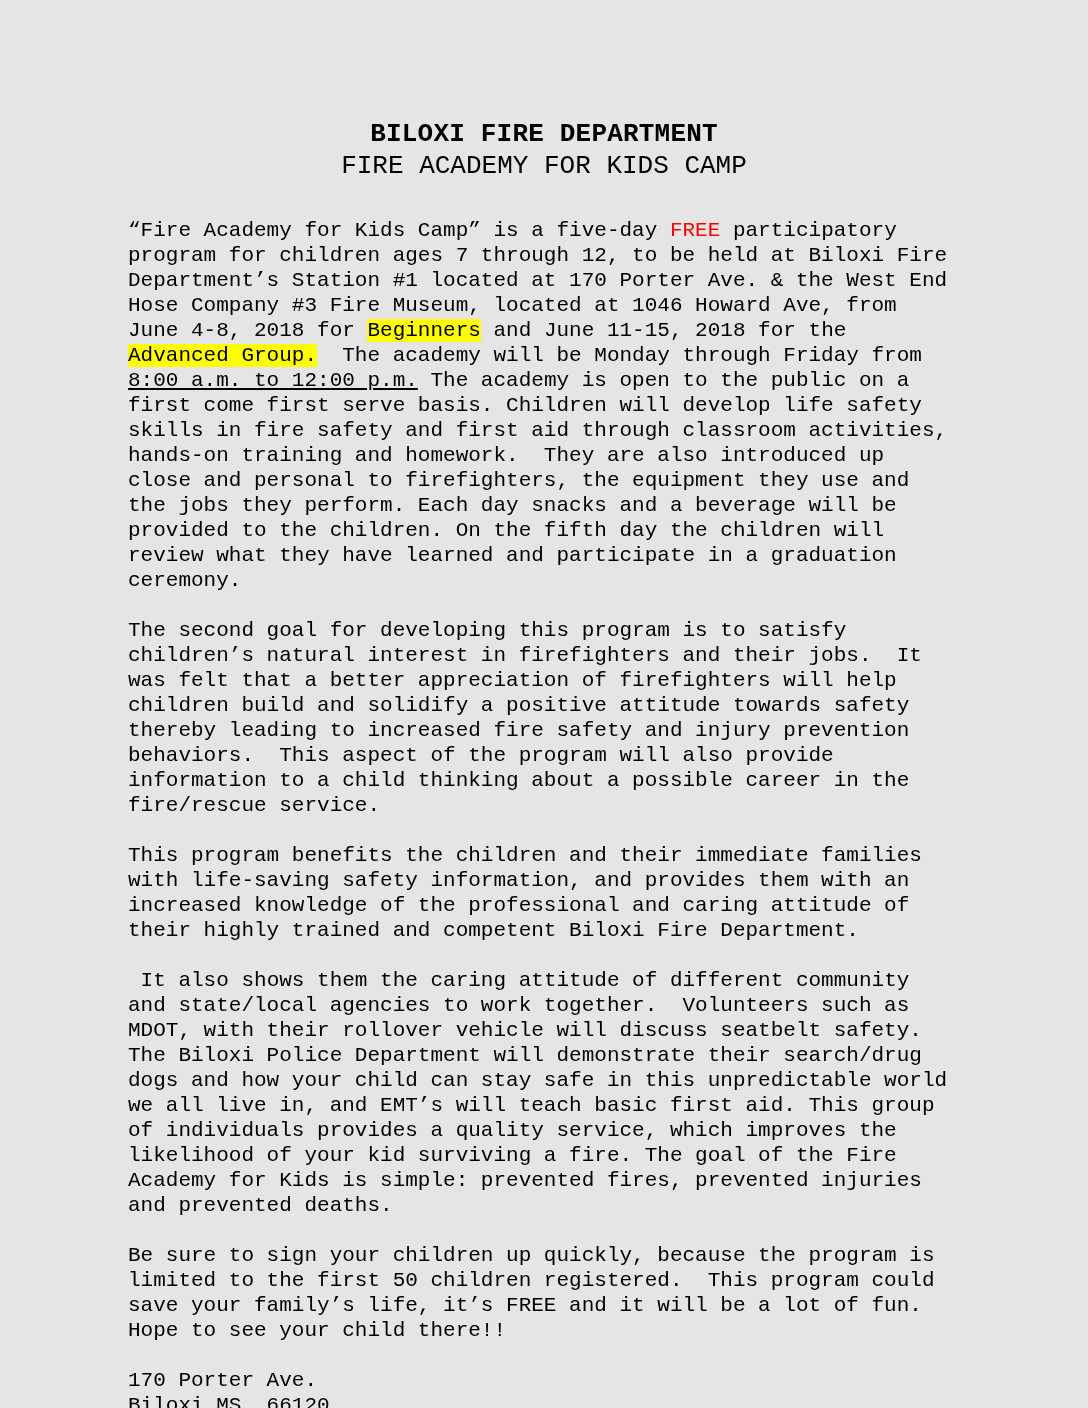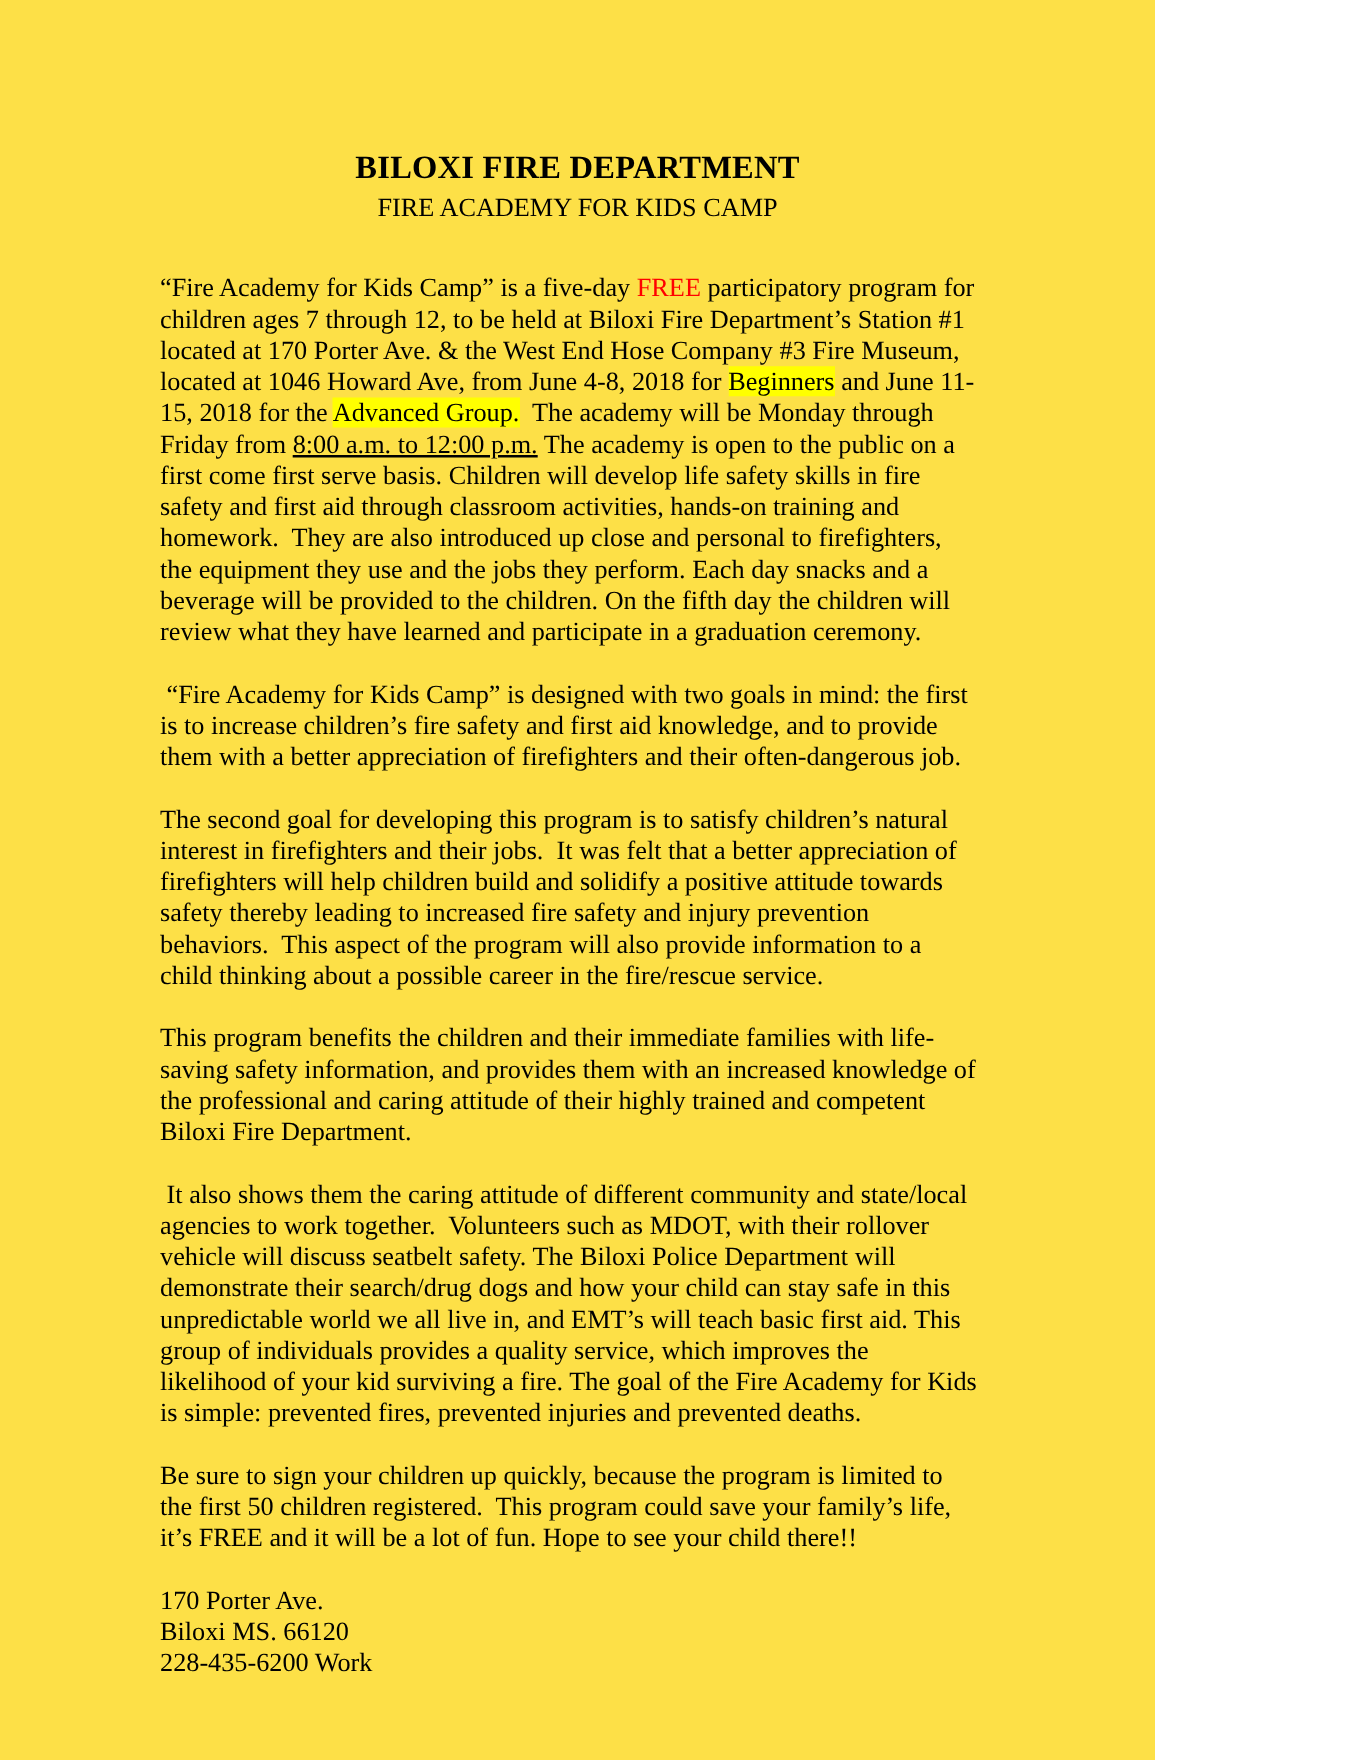--- a/index.html
+++ b/index.html
@@ -2,43 +2,43 @@
 <html style="--free-red: #ff0000; --highlight-yellow: #ffff00; --link-blue: #0000ee; --text-black: #000000; --page-background: #ffffff;"><head>
 <meta charset="utf-8">
 <style>
   html, body {
     margin: 0;
     padding: 0;
     background: #ffffff;
   }
   .page {
     position: relative;
-    width: 924px;
+    width: 1088px;
     height: 1408px;
     box-sizing: border-box;
-    background: #fde047;
+    background: #e5e5e5;
     padding: 118px 128px 0 128px;
-    font-family: Liberation Serif, serif;
+    font-family: Liberation Mono, monospace;
     font-size: 21px;
     line-height: 25px;
     color: #000000;
     overflow: hidden;
   }
   .title-block {
     text-align: center;
     margin: 0 0 36px 0;
   }
   .doc-title {
     font-size: 26px;
     line-height: 32px;
     font-weight: bold;
     letter-spacing: 0.2px;
   }
   .doc-subtitle {
-    font-size: 21px;
+    font-size: 26px;
     line-height: 32px;
     font-weight: normal;
   }
   p.body-par {
     margin: 0 12px 25px 0;
     white-space: pre-wrap;
   }
   .run-red    { color: var(--free-red, #ff0000); }
   .run-highlight { background-color: var(--highlight-yellow, #ffff00); }
   .run-underline { text-decoration: underline; }
@@ -59,21 +59,20 @@
 
 <div class="page">
 
   <div class="title-block">
     <div class="doc-title">BILOXI FIRE DEPARTMENT</div>
     <div class="doc-subtitle">FIRE ACADEMY FOR KIDS CAMP</div>
   </div>
 
   <p class="body-par"><span>“Fire Academy for Kids Camp” is a five-day </span><span class="run-red">FREE</span><span> participatory program for children ages 7 through 12, to be held at Biloxi Fire Department’s Station #1 located at 170 Porter Ave. &amp; the West End Hose Company #3 Fire Museum, located at 1046 Howard Ave, from June 4-8, 2018 for </span><span class="run-highlight">Beginners</span><span> and June 11-15, 2018 for the </span><span class="run-highlight">Advanced Group.</span><span>  The academy will be Monday through Friday from </span><span class="run-underline">8:00 a.m. to 12:00 p.m.</span><span> The academy is open to the public on a first come first serve basis. Children will develop life safety skills in fire safety and first aid through classroom activities, hands-on training and homework.  They are also introduced up close and personal to firefighters, the equipment they use and the jobs they perform. Each day snacks and a beverage will be provided to the children. On the fifth day the children will review what they have learned and participate in a graduation ceremony.</span></p>
 
-  <p class="body-par"><span> “Fire Academy for Kids Camp” is designed with two goals in mind: the first is to increase children’s fire safety and first aid knowledge, and to provide them with a better appreciation of firefighters and their often-dangerous job.</span></p>
 
   <p class="body-par"><span>The second goal for developing this program is to satisfy children’s natural interest in firefighters and their jobs.  It was felt that a better appreciation of firefighters will help children build and solidify a positive attitude towards safety thereby leading to increased fire safety and injury prevention behaviors.  This aspect of the program will also provide information to a child thinking about a possible career in the fire/rescue service.</span></p>
 
   <p class="body-par"><span>This program benefits the children and their immediate families with life-saving safety information, and provides them with an increased knowledge of the professional and caring attitude of their highly trained and competent Biloxi Fire Department.</span></p>
 
   <p class="body-par"><span> It also shows them the caring attitude of different community and state/local agencies to work together.  Volunteers such as MDOT, with their rollover vehicle will discuss seatbelt safety. The Biloxi Police Department will demonstrate their search/drug dogs and how your child can stay safe in this unpredictable world we all live in, and EMT’s will teach basic first aid. This group of individuals provides a quality service, which improves the likelihood of your kid surviving a fire. The goal of the Fire Academy for Kids is simple: prevented fires, prevented injuries and prevented deaths.</span></p>
 
   <p class="body-par"><span>Be sure to sign your children up quickly, because the program is limited to the first 50 children registered.  This program could save your family’s life, it’s FREE and it will be a lot of fun. Hope to see your child there!!</span></p>
 
   <div class="signature">

